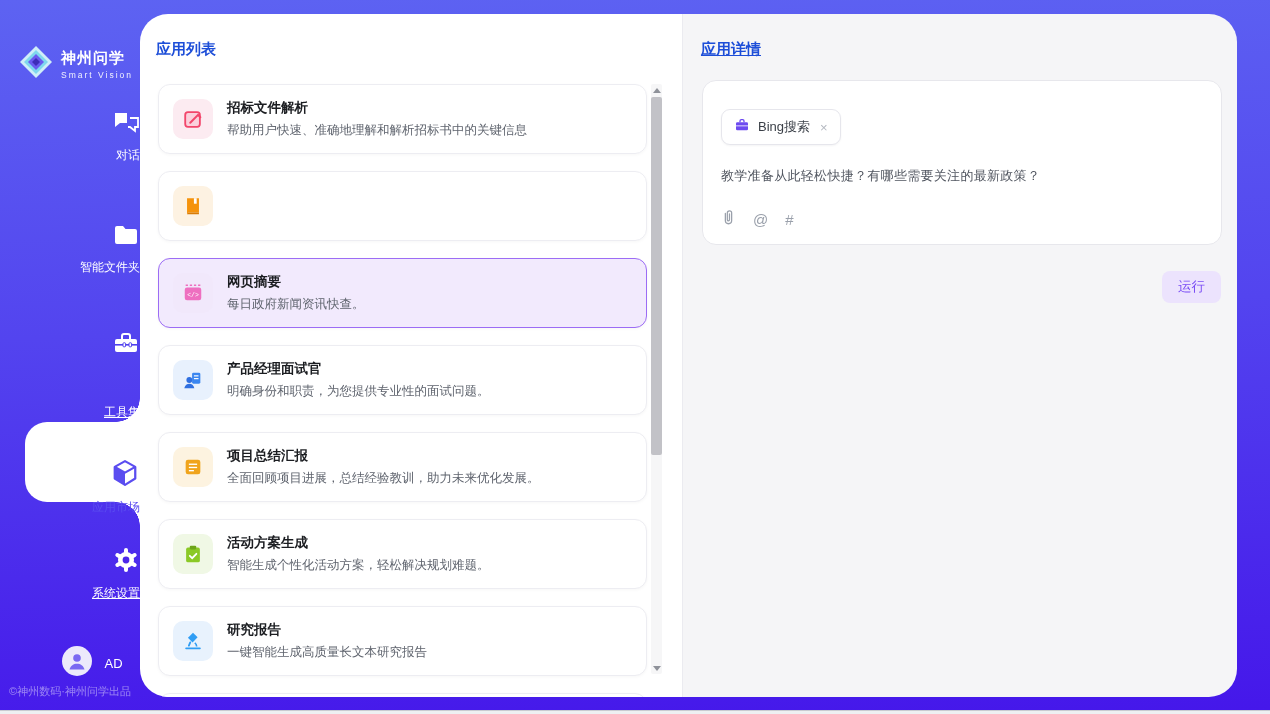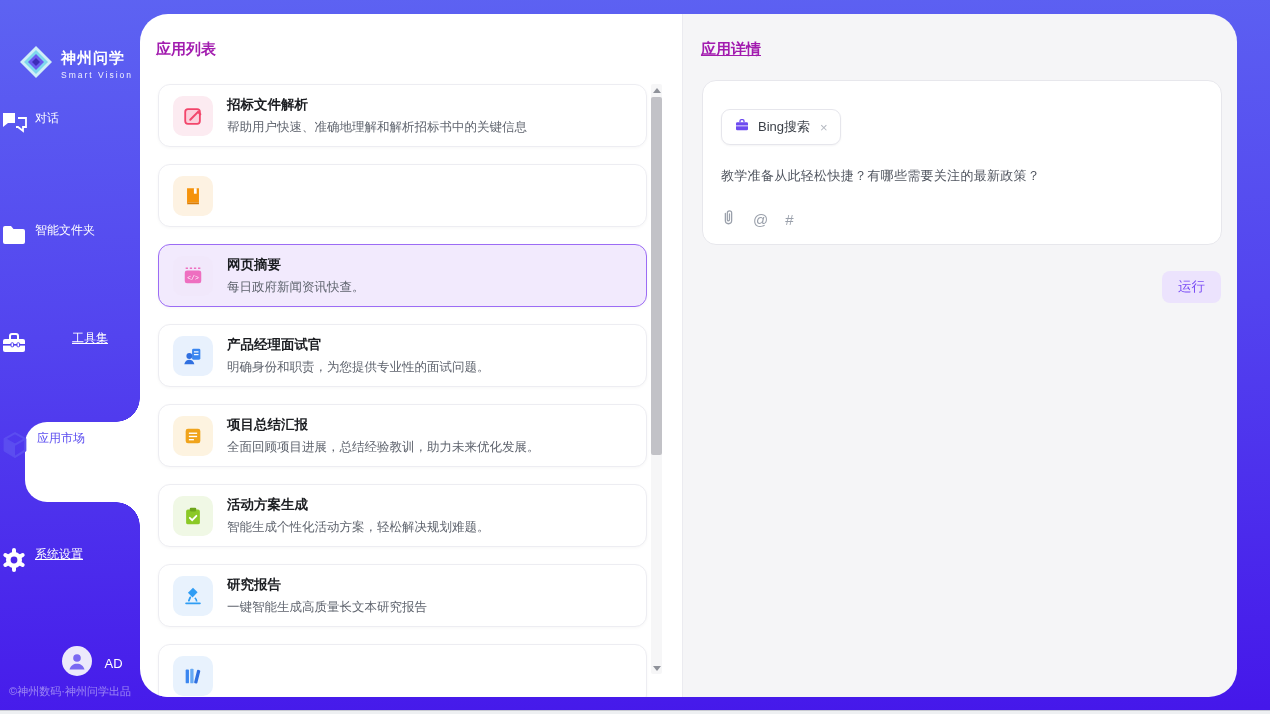--- a/index.html
+++ b/index.html
@@ -10,22 +10,22 @@
   .app-window { position:absolute; left:0; top:0; width:1270px; height:710px;
     background:linear-gradient(178deg,#5d63f2 0%, #5344ef 45%, #4517ea 100%); }
   .bottom-strip { position:absolute; left:0; top:710px; width:1270px; height:4px;
     background:#eef0f2; border-top:1px solid #c9cbd1; }
 
   
   .sidebar { position:absolute; left:0; top:0; width:140px; height:710px; color:#fff; }
   .brand { position:absolute; top:12px; left:18px; display:flex; align-items:center; gap:7px;margin-top:32px; }
   .brand-text .cn { font-size:15px; font-weight:700; letter-spacing:1px; }
   .brand-text .en { font-size:8.5px; letter-spacing:2px; opacity:.92; margin-top:2px; }
-  .nav-item { position:absolute; left:0; width:140px; display:flex; flex-direction:row;
-    align-items:flex-start; gap:7px; cursor:pointer; }
+  .nav-item { position:absolute; left:0; width:140px; display:flex; flex-direction:column;
+    align-items:flex-end; gap:7px; cursor:pointer; }
   .nav-label { font-size:12px; color:#fff; }
   .nav-label.u { text-decoration:underline; }
   .nav-item.active .nav-label { color:#5b4df0; text-decoration:none; }
 
   
   .tab-blob { position:absolute; left:25px; top:422px; width:115px; height:80px;
     background:#ffffff; border-radius:22px 0 0 22px; }
   .tab-blob::before { content:""; position:absolute; right:0; top:-24px; width:24px; height:24px;
     background:radial-gradient(circle at 0 0, rgba(0,0,0,0) 23.5px, #ffffff 24px); }
   .tab-blob::after { content:""; position:absolute; right:0; bottom:-24px; width:24px; height:24px;
@@ -37,24 +37,24 @@
   .copyright { position:absolute; top:684px; left:0; width:140px; text-align:center;
     font-size:11px; color:rgba(255,255,255,0.45); white-space:nowrap; }
 
   
   .content { position:absolute; left:140px; top:14px; width:1097px; height:683px;
     border-radius:28px; overflow:hidden; display:flex; }
 
   
   .list-panel { width:543px; height:100%; background:#ffffff; position:relative;
     border-right:1px solid #ebebf0; }
-  .panel-title { font-size:15px; font-weight:700; color:#a21caf; }
+  .panel-title { font-size:15px; font-weight:700; color:#1d4ed8; }
   .list-panel .panel-title { position:absolute; left:16px; top:26px; }
   .cards { position:absolute; left:18px; top:70px; width:489px; }
-  .app-card { height:63px; margin-bottom:17px; background:#fff; border:1px solid #ededf2;
+  .app-card { height:70px; margin-bottom:17px; background:#fff; border:1px solid #ededf2;
     border-radius:12px; box-shadow:0 1px 3px rgba(40,40,60,0.04); display:flex;
     align-items:center; padding:0 14px; gap:14px; cursor:pointer; }
   .app-card.selected { background:#f2eafd; border:1.5px solid #9c6cf5; }
   .app-icon { width:40px; height:40px; border-radius:10px; flex:none; display:flex;
     align-items:center; justify-content:center; }
   .app-meta { min-width:0; }
   .app-name { font-size:13.5px; font-weight:700; color:#1b1d21; margin-bottom:5px; }
   .app-desc { font-size:12.5px; color:#5f646e; white-space:nowrap; overflow:hidden; }
 
   
@@ -135,21 +135,21 @@
           <path d="M10 9V6a2 2 0 012-2h4a2 2 0 012 2v3" fill="none" stroke="#fff" stroke-width="2"></path>
           <rect x="3" y="9" width="22" height="13" rx="2" fill="#fff"></rect>
           <rect x="3" y="14" width="22" height="1.6" fill="#5040ee"></rect>
           <rect x="11" y="12.8" width="2.6" height="4" rx="0.8" fill="#fff" stroke="#5040ee" stroke-width="1"></rect>
           <rect x="17" y="12.8" width="2.6" height="4" rx="0.8" fill="#fff" stroke="#5040ee" stroke-width="1"></rect>
         </svg>
       </span>
       <span class="nav-label u">工具集</span>
     </div>
 
-    <div class="nav-item active" style="top:430px;font-family:Liberation Serif, serif;">
+    <div class="nav-item active" style="top:458px;font-family:Liberation Serif, serif;">
       <span>
         <svg width="30" height="30" viewBox="0 0 24 24">
           <path d="M12 2.5l8.2 4.6v9.3L12 21.5l-8.2-5.1V7.1L12 2.5z" fill="none" stroke="#5b4df0" stroke-width="1.8" stroke-linejoin="round"></path>
           <path d="M3.8 7.1L12 11.7l8.2-4.6" fill="none" stroke="#5b4df0" stroke-width="1.8" stroke-linejoin="round"></path>
           <path d="M3.8 7.1l8.2 4.6v9.8l-8.2-5.1z" fill="#5b4df0"></path>
         </svg>
       </span>
       <span class="nav-label">应用市场</span>
     </div>
 

